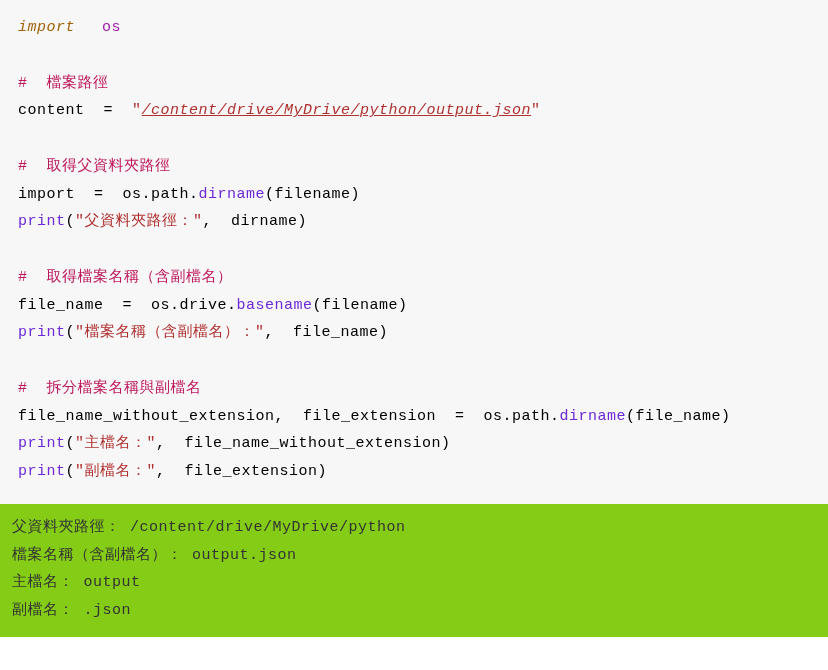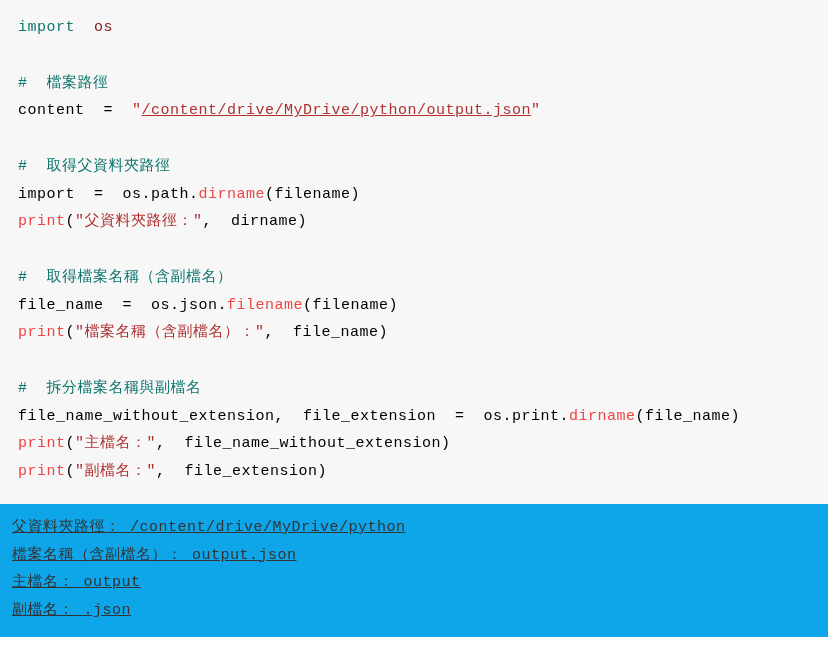--- a/index.html
+++ b/index.html
@@ -12,52 +12,51 @@
     width: 828px;
     color: #000;
   }
   .code-block {
     background: #f7f7f7;
     padding: 14px 18px 18px 18px;
     white-space: pre;
     letter-spacing: 0.5px;
   }
   .output-block {
-    background: #0ea5e9;
+    background: #84cc16;
     padding: 10px 12px 12px 12px;
     white-space: pre;
     letter-spacing: 0.5px;
     color: #333;
-    text-decoration: underline;
   }
-  .kw { color: #0f766e; } 
-  .mod { color: #7f1d1d; }
-  .comment { color: #0f766e; margin-top: 8px; }
+  .kw { color: #a16207; font-style: italic; } 
+  .mod { color: #a21caf; margin-left: 8px; }
+  .comment { color: #be185d; margin-top: 8px; }
   .str { color: #b03030; }
-  .fn { color: #ef4444; }
-  .link { color: #b03030; text-decoration: underline; }
+  .fn { color: #6d28d9; }
+  .link { color: #b03030; font-style: italic; text-decoration: underline; }
 </style>
 </head>
 <body>
 
 <div class="code-block"><span class="kw">import</span>  <span class="mod">os</span>
 
 <span class="comment">#  檔案路徑</span>
 <span><span>content  =  </span><span class="str">"</span><span class="link">/content/drive/MyDrive/python/output.json</span><span class="str">"</span></span>
 
 <span class="comment">#  取得父資料夾路徑</span>
 <span><span>import  =  os.path.</span><span class="fn">dirname</span><span>(filename)</span></span>
 <span><span class="fn">print</span><span>(</span><span class="str">"父資料夾路徑："</span><span>,  dirname)</span></span>
 
 <span class="comment">#  取得檔案名稱（含副檔名）</span>
-<span><span>file_name  =  os.json.</span><span class="fn">filename</span><span>(filename)</span></span>
+<span><span>file_name  =  os.drive.</span><span class="fn">basename</span><span>(filename)</span></span>
 <span><span class="fn">print</span><span>(</span><span class="str">"檔案名稱（含副檔名）："</span><span>,  file_name)</span></span>
 
 <span class="comment">#  拆分檔案名稱與副檔名</span>
-<span><span>file_name_without_extension,  file_extension  =  os.print.</span><span class="fn">dirname</span><span>(file_name)</span></span>
+<span><span>file_name_without_extension,  file_extension  =  os.path.</span><span class="fn">dirname</span><span>(file_name)</span></span>
 <span><span class="fn">print</span><span>(</span><span class="str">"主檔名："</span><span>,  file_name_without_extension)</span></span>
 <span><span class="fn">print</span><span>(</span><span class="str">"副檔名："</span><span>,  file_extension)</span></span>
 </div>
 
 <div class="output-block"><span>父資料夾路徑： /content/drive/MyDrive/python</span>
 <span>檔案名稱（含副檔名）： output.json</span>
 <span>主檔名： output</span>
 <span>副檔名： .json</span></div>
 
 </body></html>

